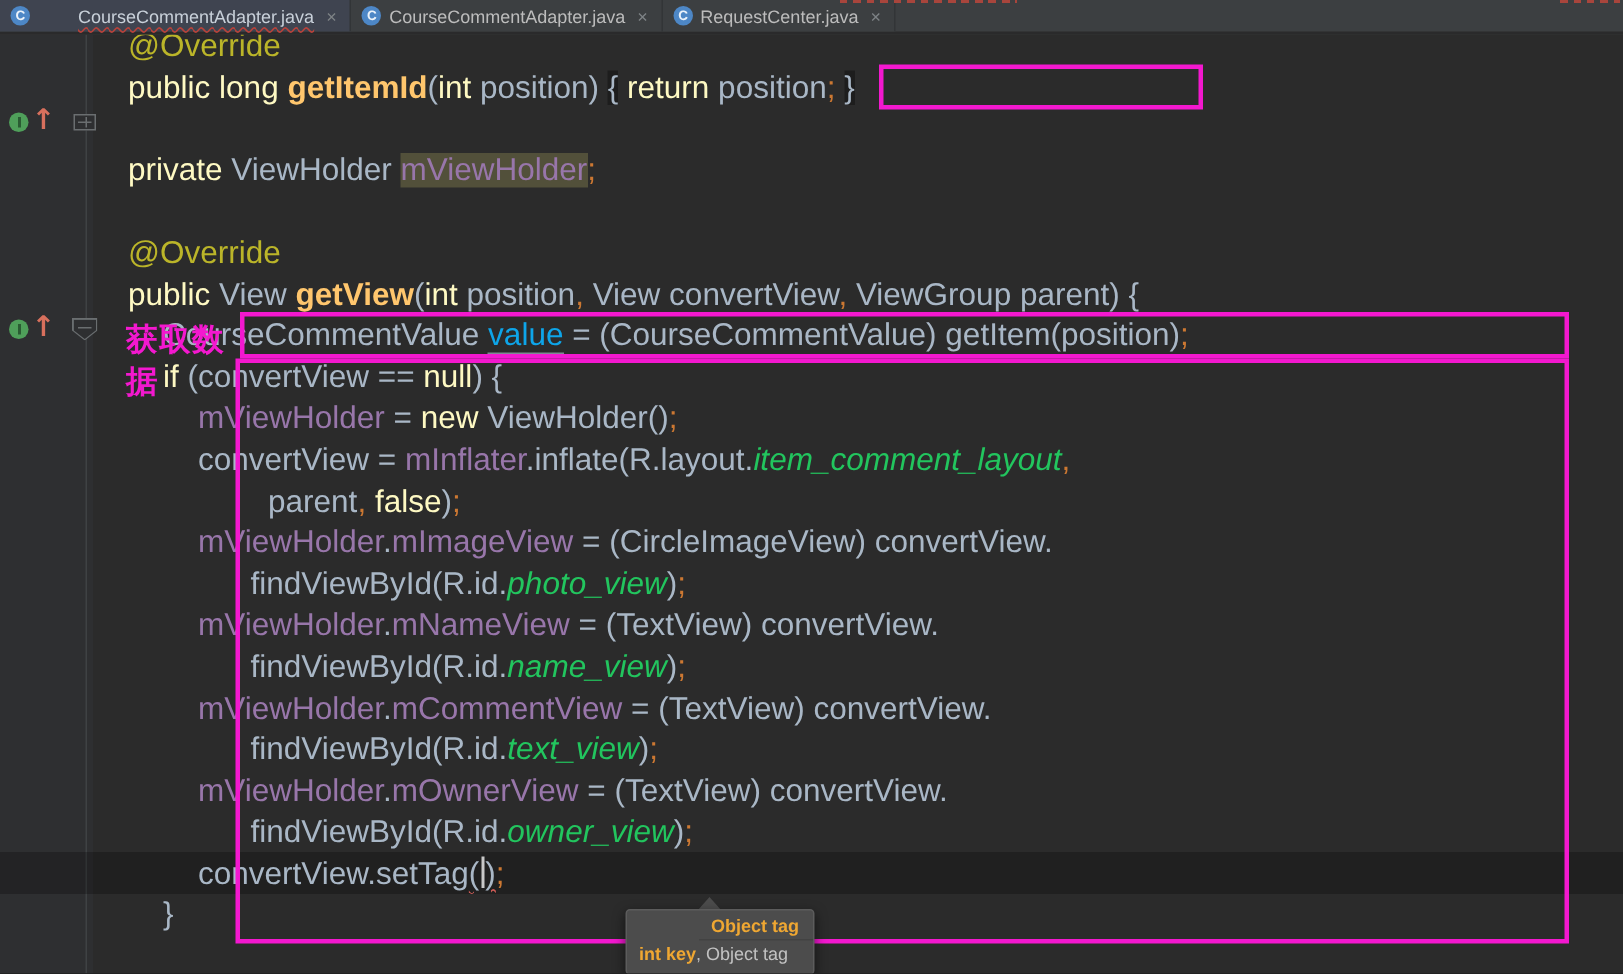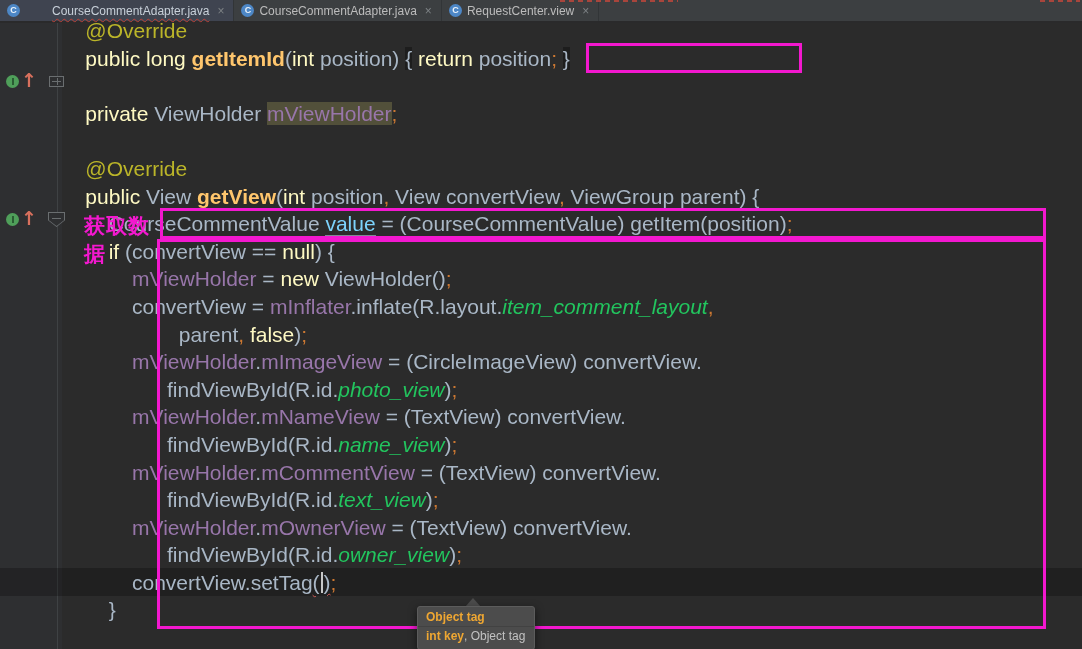--- a/index.html
+++ b/index.html
@@ -78,21 +78,21 @@
     font-size:21px; line-height:27.6px; color:#A9B7C6; white-space:pre;
   }
   .ln { height:27.6px; white-space:pre; }
   .ln .k  { color:#fef9c3; }
   .ln .m  { color:#FFC66D; font-weight:bold; }
   .ln .a  { color:#BBB529; }
   .ln .p  { color:#A9B7C6; }
   .ln .f  { color:#9876AA; }
   .ln .fi { color:#22c55e; font-style:italic; }
   .ln .s  { color:#CC7832; }
-  .ln .u  { color:#7dd3fc; border-bottom:1px solid #7e8a94; }
+  .ln .u  { color:#0ea5e9; border-bottom:1px solid #7e8a94; }
   .ln .hl { color:#9876AA; background:#52503a; }
   .ln .br { color:#A9B7C6; background:rgba(0,0,0,0.32); }
   .ln .perr {
     color:#A9B7C6; text-decoration-line:underline; text-decoration-style:wavy;
     text-decoration-color:#cf5b56; text-decoration-thickness:1px; text-underline-offset:3px;
   }
   .caret-bar {
     display:inline-block; width:2px; height:21px; background:#c8c8c8;
     vertical-align:-3px; margin:0 1px;
   }
@@ -102,21 +102,21 @@
     position:absolute; left:84px; top:212px; width:78px; z-index:3;
     color:#f318cf; font-weight:bold; font-size:21px; letter-spacing:1px;
     font-family:"DejaVu Sans","Liberation Sans",sans-serif;
   }
   
   #tooltip {
     position:absolute; left:417px; top:606px; z-index:5;
     background:#4c4c4c; border:1px solid #5c5c5c; border-radius:3px;
     box-shadow:0 3px 8px rgba(0,0,0,0.55); font-size:12px; color:#c2c2c2;
   }
-  #tooltip .row1 { padding:3px 9px 2px 8px; border-bottom:1px solid #424242; font-weight:bold; color:#efa732; }
+  #tooltip .row1 { padding:3px 9px 2px 8px; border-bottom:1px solid #424242; font-weight:bold; color:#efa732;margin-left:48px; }
   #tooltip .row2 { padding:2px 9px 6px 8px; }
   #tooltip .row2 b { color:#efa732; }
   #tooltip-arrow {
     position:absolute; left:465px; top:598px; z-index:5; width:0; height:0;
     border-left:8px solid transparent; border-right:8px solid transparent;
     border-bottom:9px solid #4c4c4c;
   }
 </style>
 </head>
 <body>
@@ -129,21 +129,21 @@
         <span class="fname">CourseCommentAdapter.java</span>
         <span class="tab-close">×</span>
       </div>
       <div class="tab">
         <span class="class-icon">C</span>
         <span class="fname">CourseCommentAdapter.java</span>
         <span class="tab-close">×</span>
       </div>
       <div class="tab">
         <span class="class-icon">C</span>
-        <span class="fname">RequestCenter.view</span>
+        <span class="fname">RequestCenter.java</span>
         <span class="tab-close">×</span>
       </div>
     </div>
   <div class="red-dashes" style="left:560px;width:118px;"></div>
   <div class="red-dashes" style="left:1040px;width:40px;"></div>
 
   <div id="gutter">
     <div class="vline"></div>
     <div class="ovr-group" style="top:47px;">
       <span class="ovr-circle"></span>

